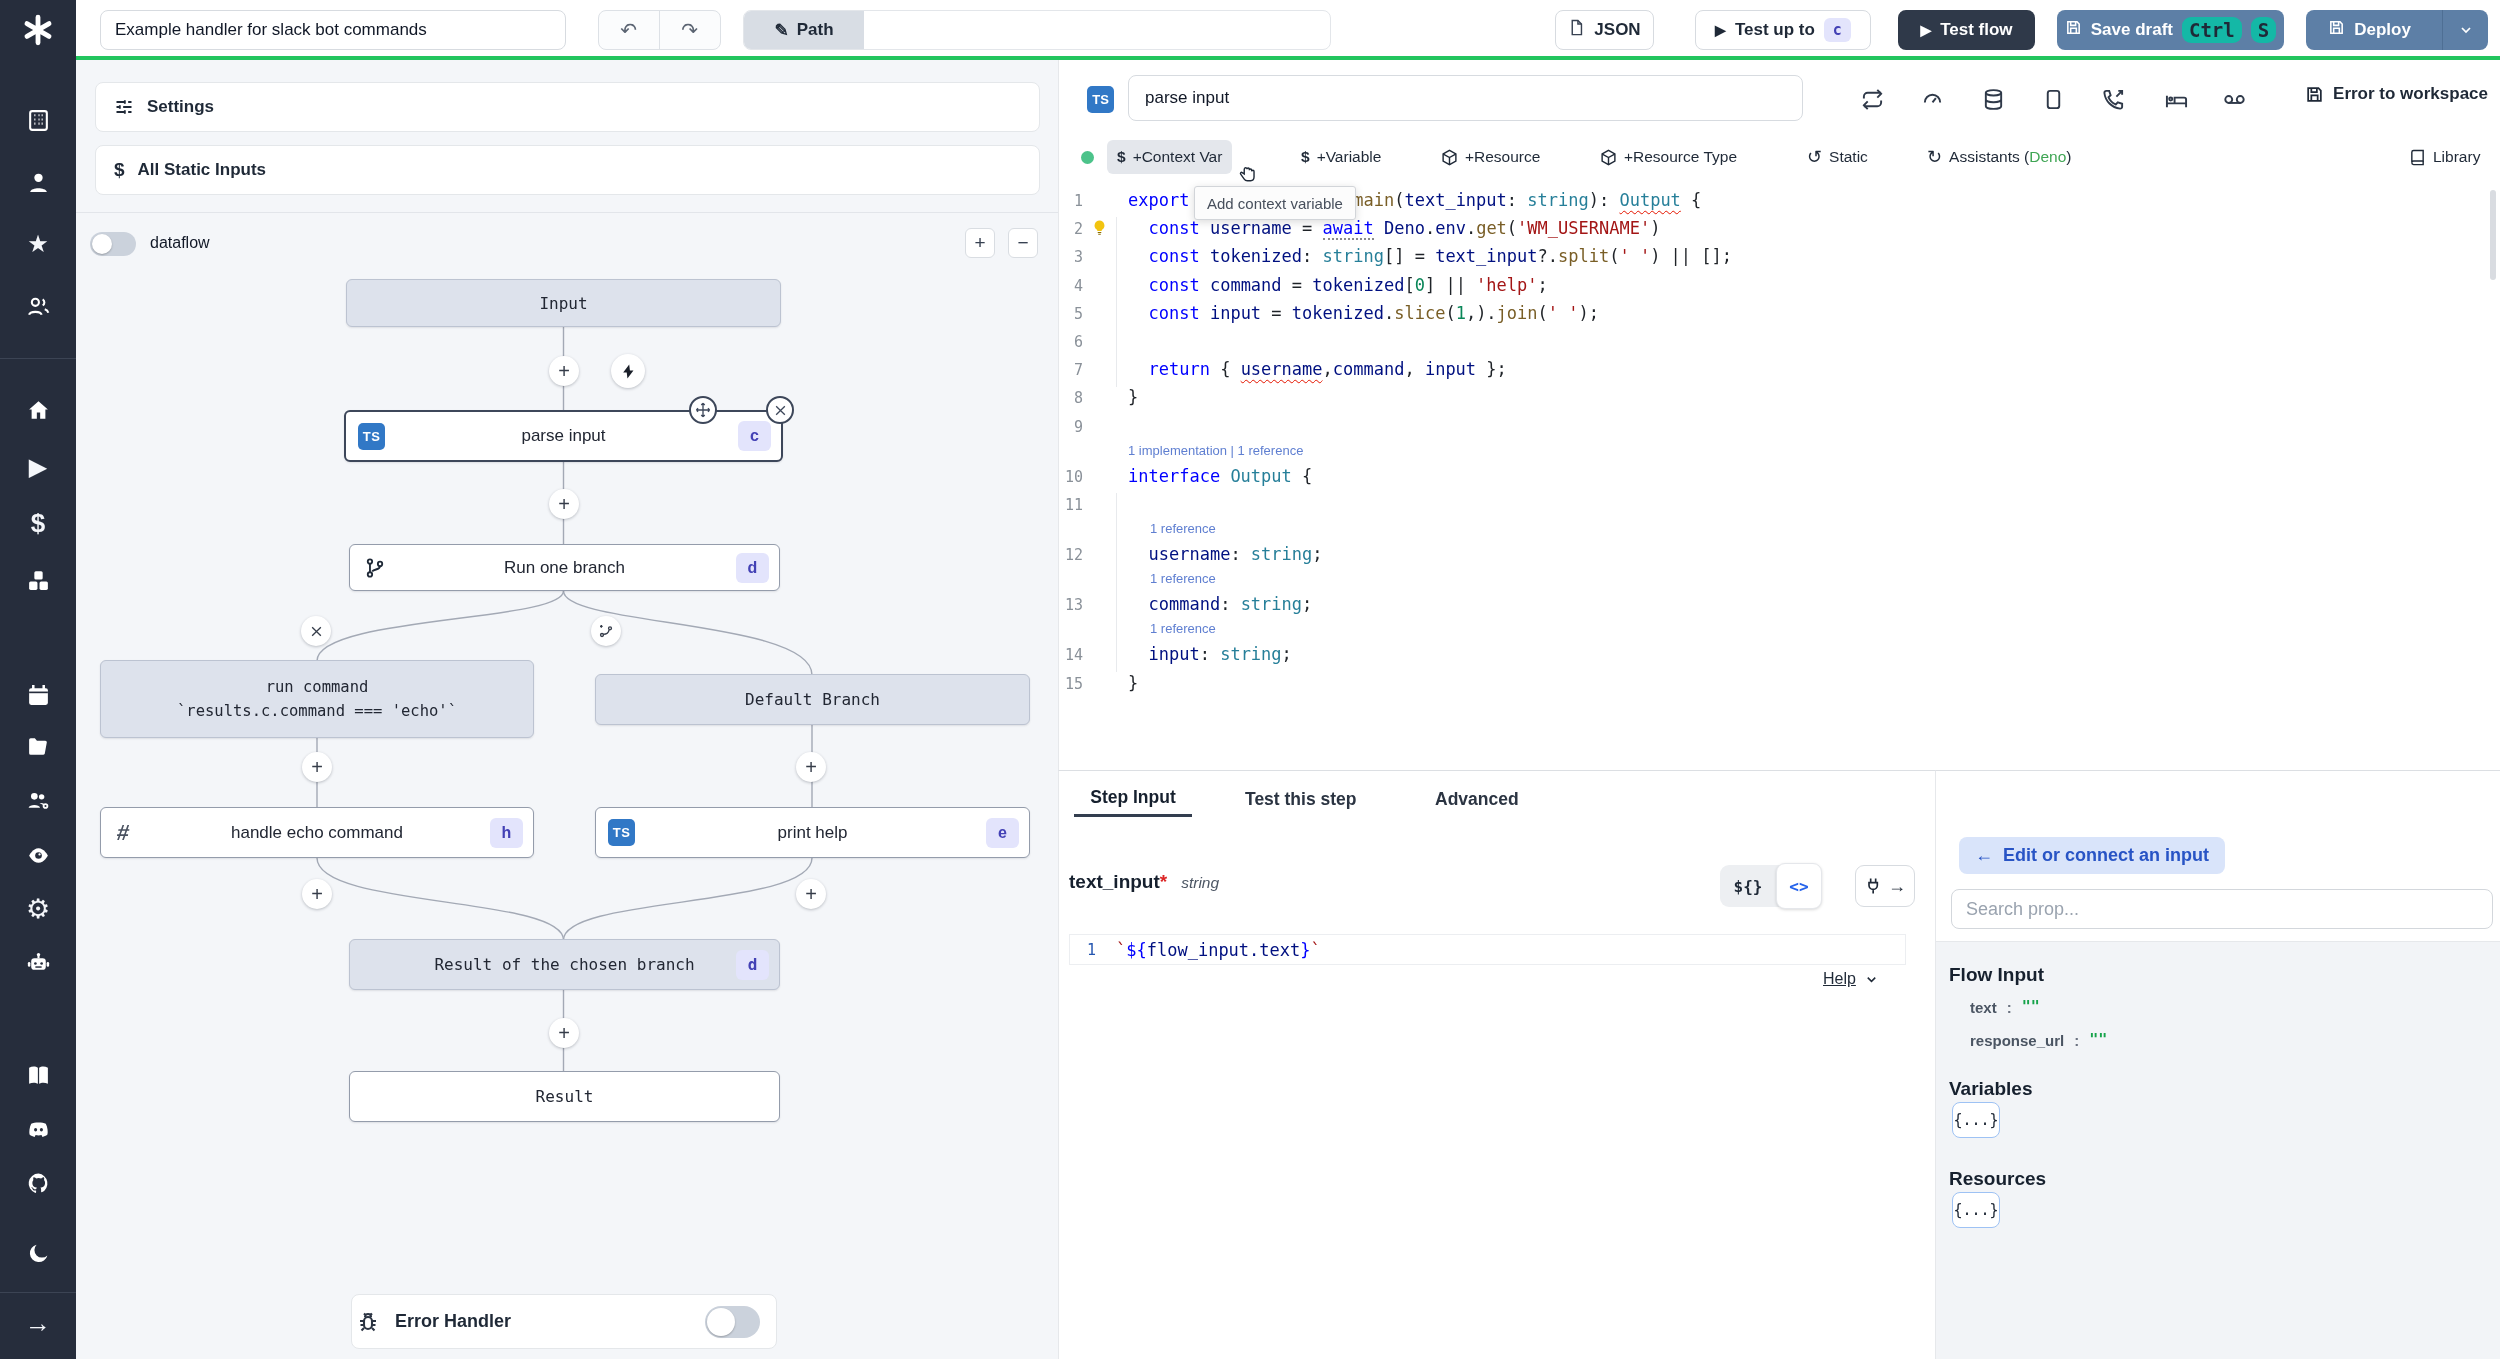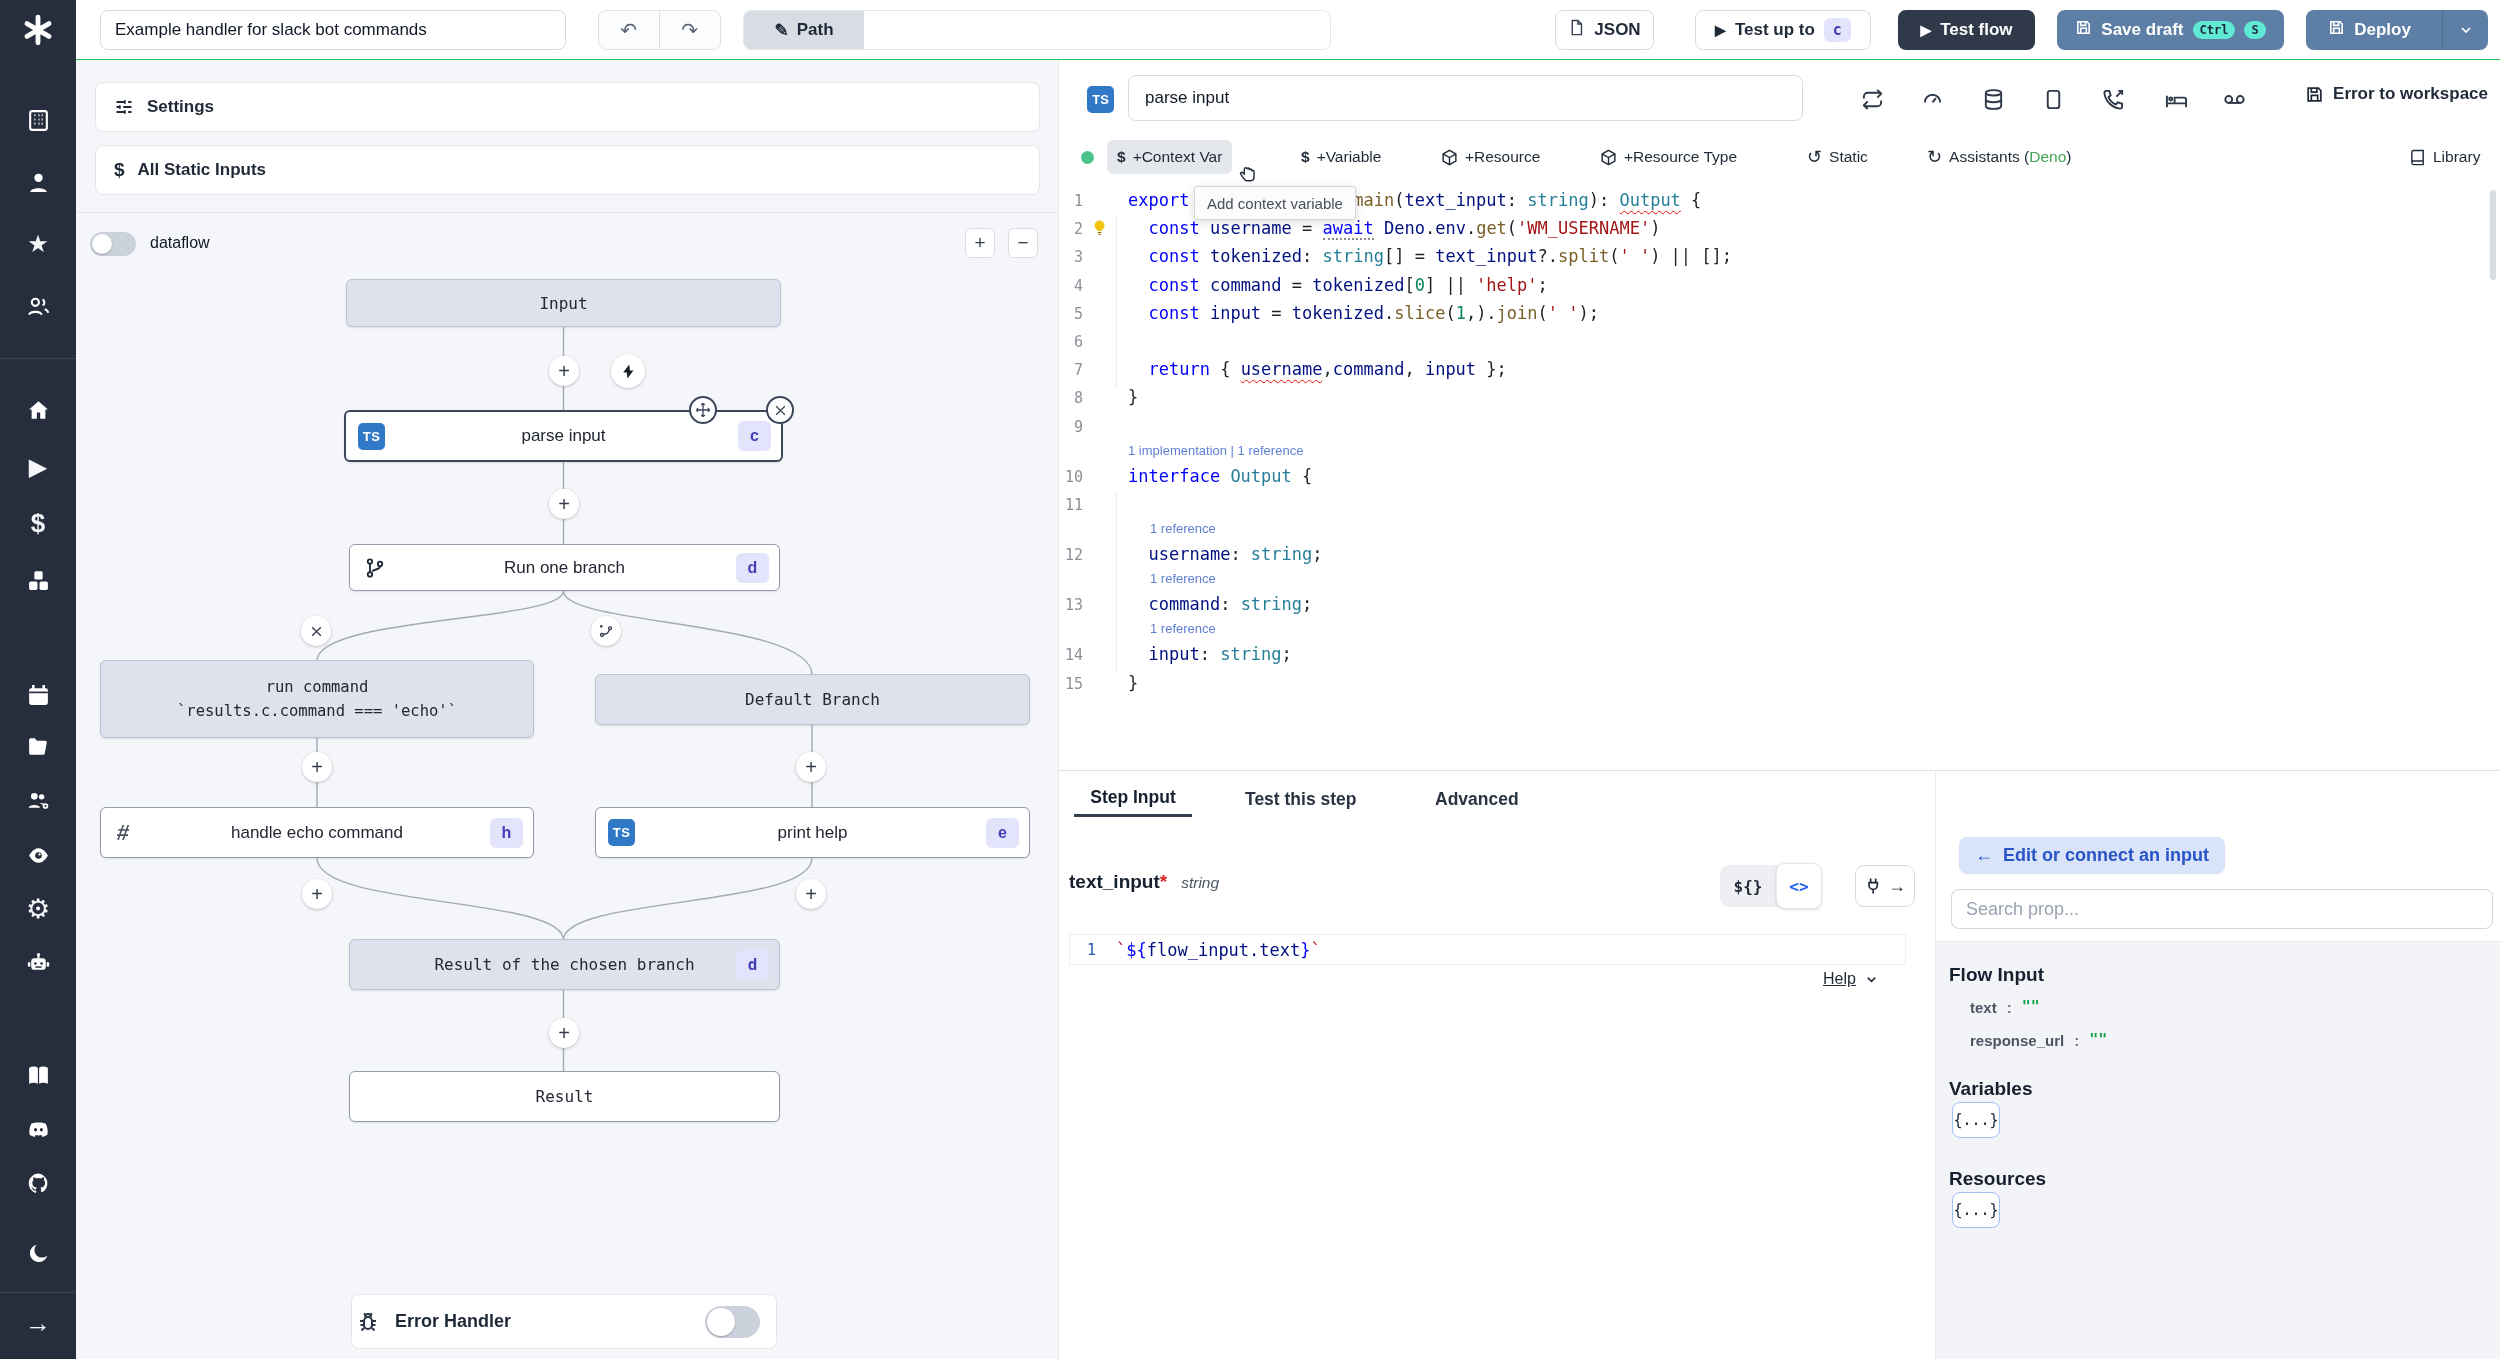--- a/index.html
+++ b/index.html
@@ -10,42 +10,42 @@
   .mono { font-family:"DejaVu Sans Mono", monospace; }
 
   
   #sidebar { position:absolute; left:0; top:0; width:76px; height:1359px; background:#262d3c; }
   .snav { position:absolute; left:18px; width:40px; height:40px; display:flex; align-items:center; justify-content:center;
           color:#f4f6fa; font-size:24px; cursor:pointer; }
   .snav svg { width:25px; height:25px; }
   .sdiv { position:absolute; left:0; width:76px; height:1px; background:#3c4454; }
 
   
-  #topbar { position:absolute; left:76px; top:0; width:2424px; height:60px; background:#fff; border-bottom:1px solid #22c55e; }
+  #topbar { position:absolute; left:76px; top:0; width:2424px; height:60px; background:#fff; border-bottom:4px solid #22c55e; }
   .tb { position:absolute; top:10px; height:40px; display:flex; align-items:center; border-radius:8px; font-size:17px; }
   #title-input { left:24px; width:466px; border:1px solid #d7dbe0; padding:0 14px; color:#111827; font-weight:500; }
   #undo-redo { left:522px; width:123px; border:1px solid #dde1e6; background:#fbfcfd; overflow:hidden; }
   #undo-redo .ur { width:61px; height:100%; display:flex; align-items:center; justify-content:center; color:#5b6472; font-size:20px; cursor:pointer; }
   #undo-redo .ur:first-child { border-right:1px solid #dde1e6; }
   #path-wrap { left:667px; width:588px; border:1px solid #e3e6ea; overflow:hidden; }
   #path-chip { width:120px; height:100%; background:#d8dde4; display:flex; align-items:center; justify-content:center; gap:8px;
                font-weight:600; color:#1f2937; }
   #path-value { flex:1; height:100%; border:none; outline:none; font-family:"DejaVu Sans Mono",monospace; font-size:17px;
                 color:#111827; padding:0 14px; background:transparent; }
   .btn { display:flex; align-items:center; justify-content:center; gap:9px; border-radius:8px; font-weight:600; cursor:pointer; }
   #json-btn { left:1479px; width:99px; border:1px solid #d7dbe0; background:#fff; color:#1f2937; }
   #testupto-btn { left:1619px; width:176px; border:1px solid #d7dbe0; background:#fff; color:#1f2937; }
   #testflow-btn { left:1822px; width:137px; background:#2f3949; color:#fff; }
   #savedraft-btn { left:1981px; width:227px; background:#5d7fa6; color:#fff; }
   #deploy-btn { left:2230px; width:182px; background:#5d7fa6; color:#fff; padding:0; }
   #deploy-main { flex:1; display:flex; align-items:center; justify-content:center; gap:9px; height:100%; }
   #deploy-caret { width:46px; height:100%; border-left:1px solid #4e6f94; display:flex; align-items:center; justify-content:center; }
   .play-tri { font-size:14px; }
-  .kbd { background:#5eead4; color:#1f2937; border-radius:9px; padding:2px 7px; font-family:"DejaVu Sans Mono",monospace;
-         font-size:12px; font-weight:600; }
+  .kbd { background:#14b8a6; color:#1f2937; border-radius:9px; padding:2px 7px; font-family:"DejaVu Sans Mono",monospace;
+         font-size:19px; font-weight:600; }
   .badge-key { background:#e3e4fc; color:#4341b5; border-radius:6px; padding:3px 9px; font-weight:700;
                font-family:"DejaVu Sans Mono",monospace; font-size:15px; }
 
   
   #flow { position:absolute; left:76px; top:60px; width:982px; height:1299px; background:#f4f6f9; }
   .card { position:absolute; left:19px; width:945px; height:50px; background:#fff; border:1px solid #e4e7ea; border-radius:8px;
           display:flex; align-items:center; gap:13px; padding:0 18px; font-size:17px; font-weight:700; color:#1f2937; cursor:pointer; }
   #flow-div1 { position:absolute; left:0; top:152px; width:982px; height:1px; background:#e2e5ea; }
   .toggle { position:relative; border-radius:999px; background:#cbd2dc; cursor:pointer; }
   .toggle .knob { position:absolute; top:2px; left:2px; background:#fff; border-radius:50%; box-shadow:0 1px 2px rgba(0,0,0,.25); }

